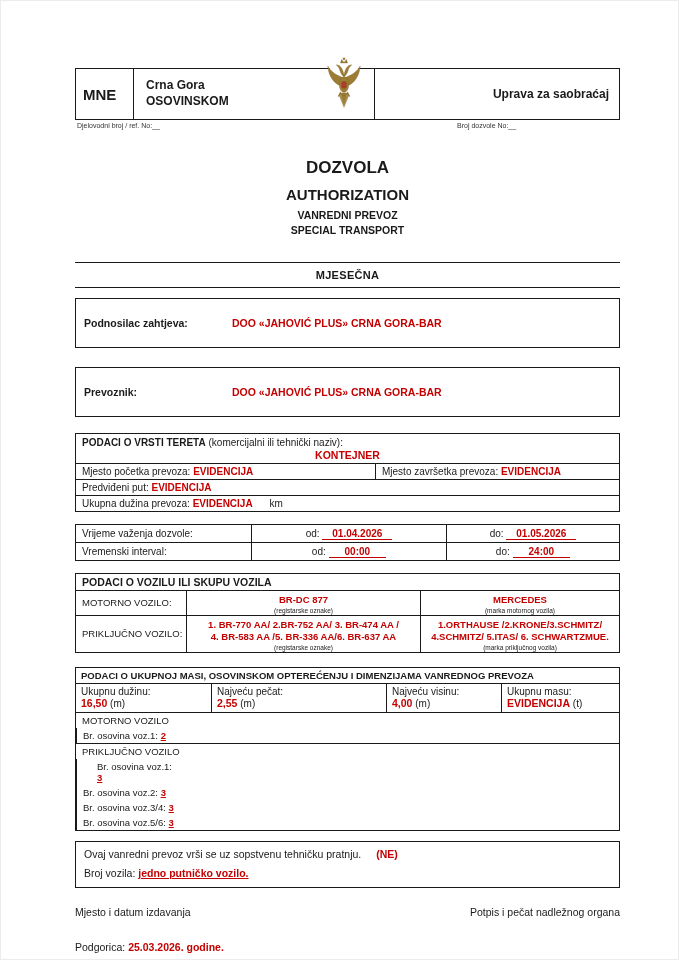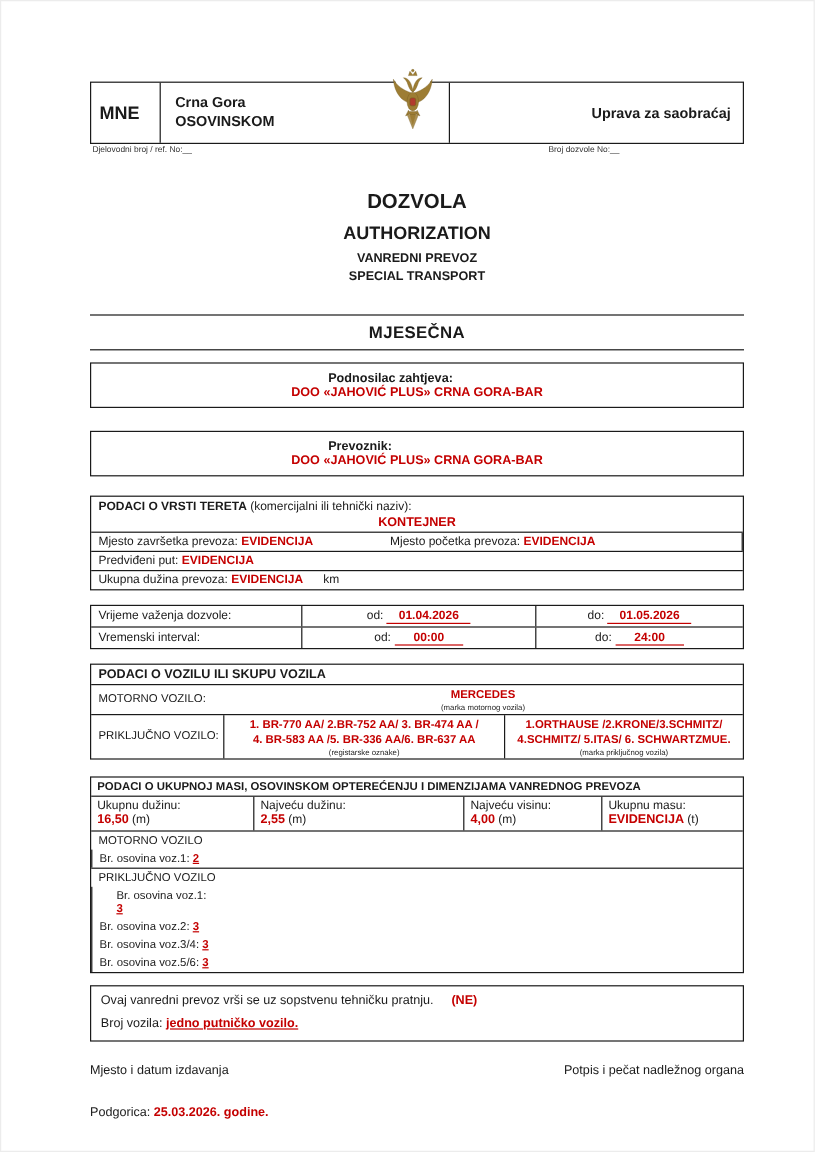--- a/index.html
+++ b/index.html
@@ -33,24 +33,24 @@
   .ref-label-l { position:absolute; left:2px; top:0; }
   .ref-label-r { position:absolute; left:382px; top:0; }
 
   
   .title { margin-top:25px; text-align:center; }
   .t1 { font-size:17px; font-weight:bold; margin-bottom:8px; }
   .t2 { font-size:15px; font-weight:bold; margin-bottom:6px; }
   .t3 { font-size:10.5px; font-weight:bold; margin-bottom:3px; }
   .t4 { font-size:10.5px; font-weight:bold; }
 
-  .period { margin-top:26px; border-top:1px solid #1a1a1a; border-bottom:1px solid #1a1a1a; text-align:center; font-weight:bold; font-size:14px; padding:6px 0; letter-spacing:0.3px; }
-
-  
-  .lv-box { border:1px solid #1a1a1a; display:flex; align-items:center; padding:6px 8px; font-size:10.5px;flex-direction:column; }
+  .period { margin-top:26px; border-top:1px solid #1a1a1a; border-bottom:1px solid #1a1a1a; text-align:center; font-weight:bold; font-size:11px; padding:6px 0; letter-spacing:0.3px; }
+
+  
+  .lv-box { border:1px solid #1a1a1a; display:flex; align-items:center; padding:18px 8px; font-size:10.5px; }
   .lv-label { font-weight:bold; width:148px; flex:none; }
   .applicant { margin-top:10px; }
   .carrier { margin-top:19px; }
 
   
   .cargo { margin-top:16px; border:1px solid #1a1a1a; font-size:10px; }
   .cargo-head { padding:3px 6px 0; }
   .cargo-type { text-align:center; font-size:10.5px; padding:1px 0 2px; }
   .cargo-row { border-top:1px solid #1a1a1a; display:flex; }
   .cargo-cell { padding:2px 6px; }
@@ -159,26 +159,26 @@
 
   <div class="cargo">
     <div class="cargo-head">
       <b>PODACI O VRSTI TERETA</b>
       <span>(komercijalni ili tehnički naziv):</span>
     </div>
     <div class="cargo-type">
       <span class="red">KONTEJNER</span>
     </div>
     <div class="cargo-row">
+      <div class="cargo-cell first">
+        <span>Mjesto početka prevoza:</span>
+        <span class="red">EVIDENCIJA</span>
+      </div>
       <div class="cargo-cell rest">
         <span>Mjesto završetka prevoza:</span>
-        <span class="red">EVIDENCIJA</span>
-      </div>
-      <div class="cargo-cell first">
-        <span>Mjesto početka prevoza:</span>
         <span class="red">EVIDENCIJA</span>
       </div>
     </div>
     <div class="cargo-row">
       <div class="cargo-cell">
         <span>Predviđeni put:</span>
         <span class="red">EVIDENCIJA</span>
       </div>
     </div>
     <div class="cargo-row">
@@ -212,20 +212,24 @@
         <span>do:</span>
         <span class="fill wide">24:00</span>
       </div>
     </div>
   </div>
 
   <div class="veh">
     <div class="veh-head">PODACI O VOZILU ILI SKUPU VOZILA</div>
     <div class="veh-row motor">
       <div class="veh-c1">MOTORNO VOZILO:</div>
+      <div class="veh-c2">
+        <div class="veh-val red">BR-DC 877</div>
+        <div class="veh-note">(registarske oznake)</div>
+      </div>
       <div class="veh-c3">
         <div class="veh-val red">MERCEDES</div>
         <div class="veh-note">(marka motornog vozila)</div>
       </div>
     </div>
     <div class="veh-row">
       <div class="veh-c1">PRIKLJUČNO VOZILO:</div>
       <div class="veh-c2">
         <div class="veh-val red">1. BR-770 AA/ 2.BR-752 AA/ 3. BR-474 AA /</div>
         <div class="veh-val red">4. BR-583 AA /5. BR-336 AA/6. BR-637 AA</div>
@@ -240,21 +244,21 @@
   </div>
 
   <div class="dims">
     <div class="dims-head">PODACI O UKUPNOJ MASI, OSOVINSKOM OPTEREĆENJU I DIMENZIJAMA VANREDNOG PREVOZA</div>
     <div class="dims-row">
       <div class="dims-cell dc1">
         <div>Ukupnu dužinu:</div>
         <div><span class="red dval">16,50</span> <span>(m)</span></div>
       </div>
       <div class="dims-cell dc2">
-        <div>Najveću dužinu:</div>
+        <div>Najveću pečat:</div>
         <div><span class="red dval">2,55</span> <span>(m)</span></div>
       </div>
       <div class="dims-cell dc3">
         <div>Najveću visinu:</div>
         <div><span class="red dval">4,00</span> <span>(m)</span></div>
       </div>
       <div class="dims-cell dc4">
         <div>Ukupnu masu:</div>
         <div><span class="red dval">EVIDENCIJA</span> <span>(t)</span></div>
       </div>

